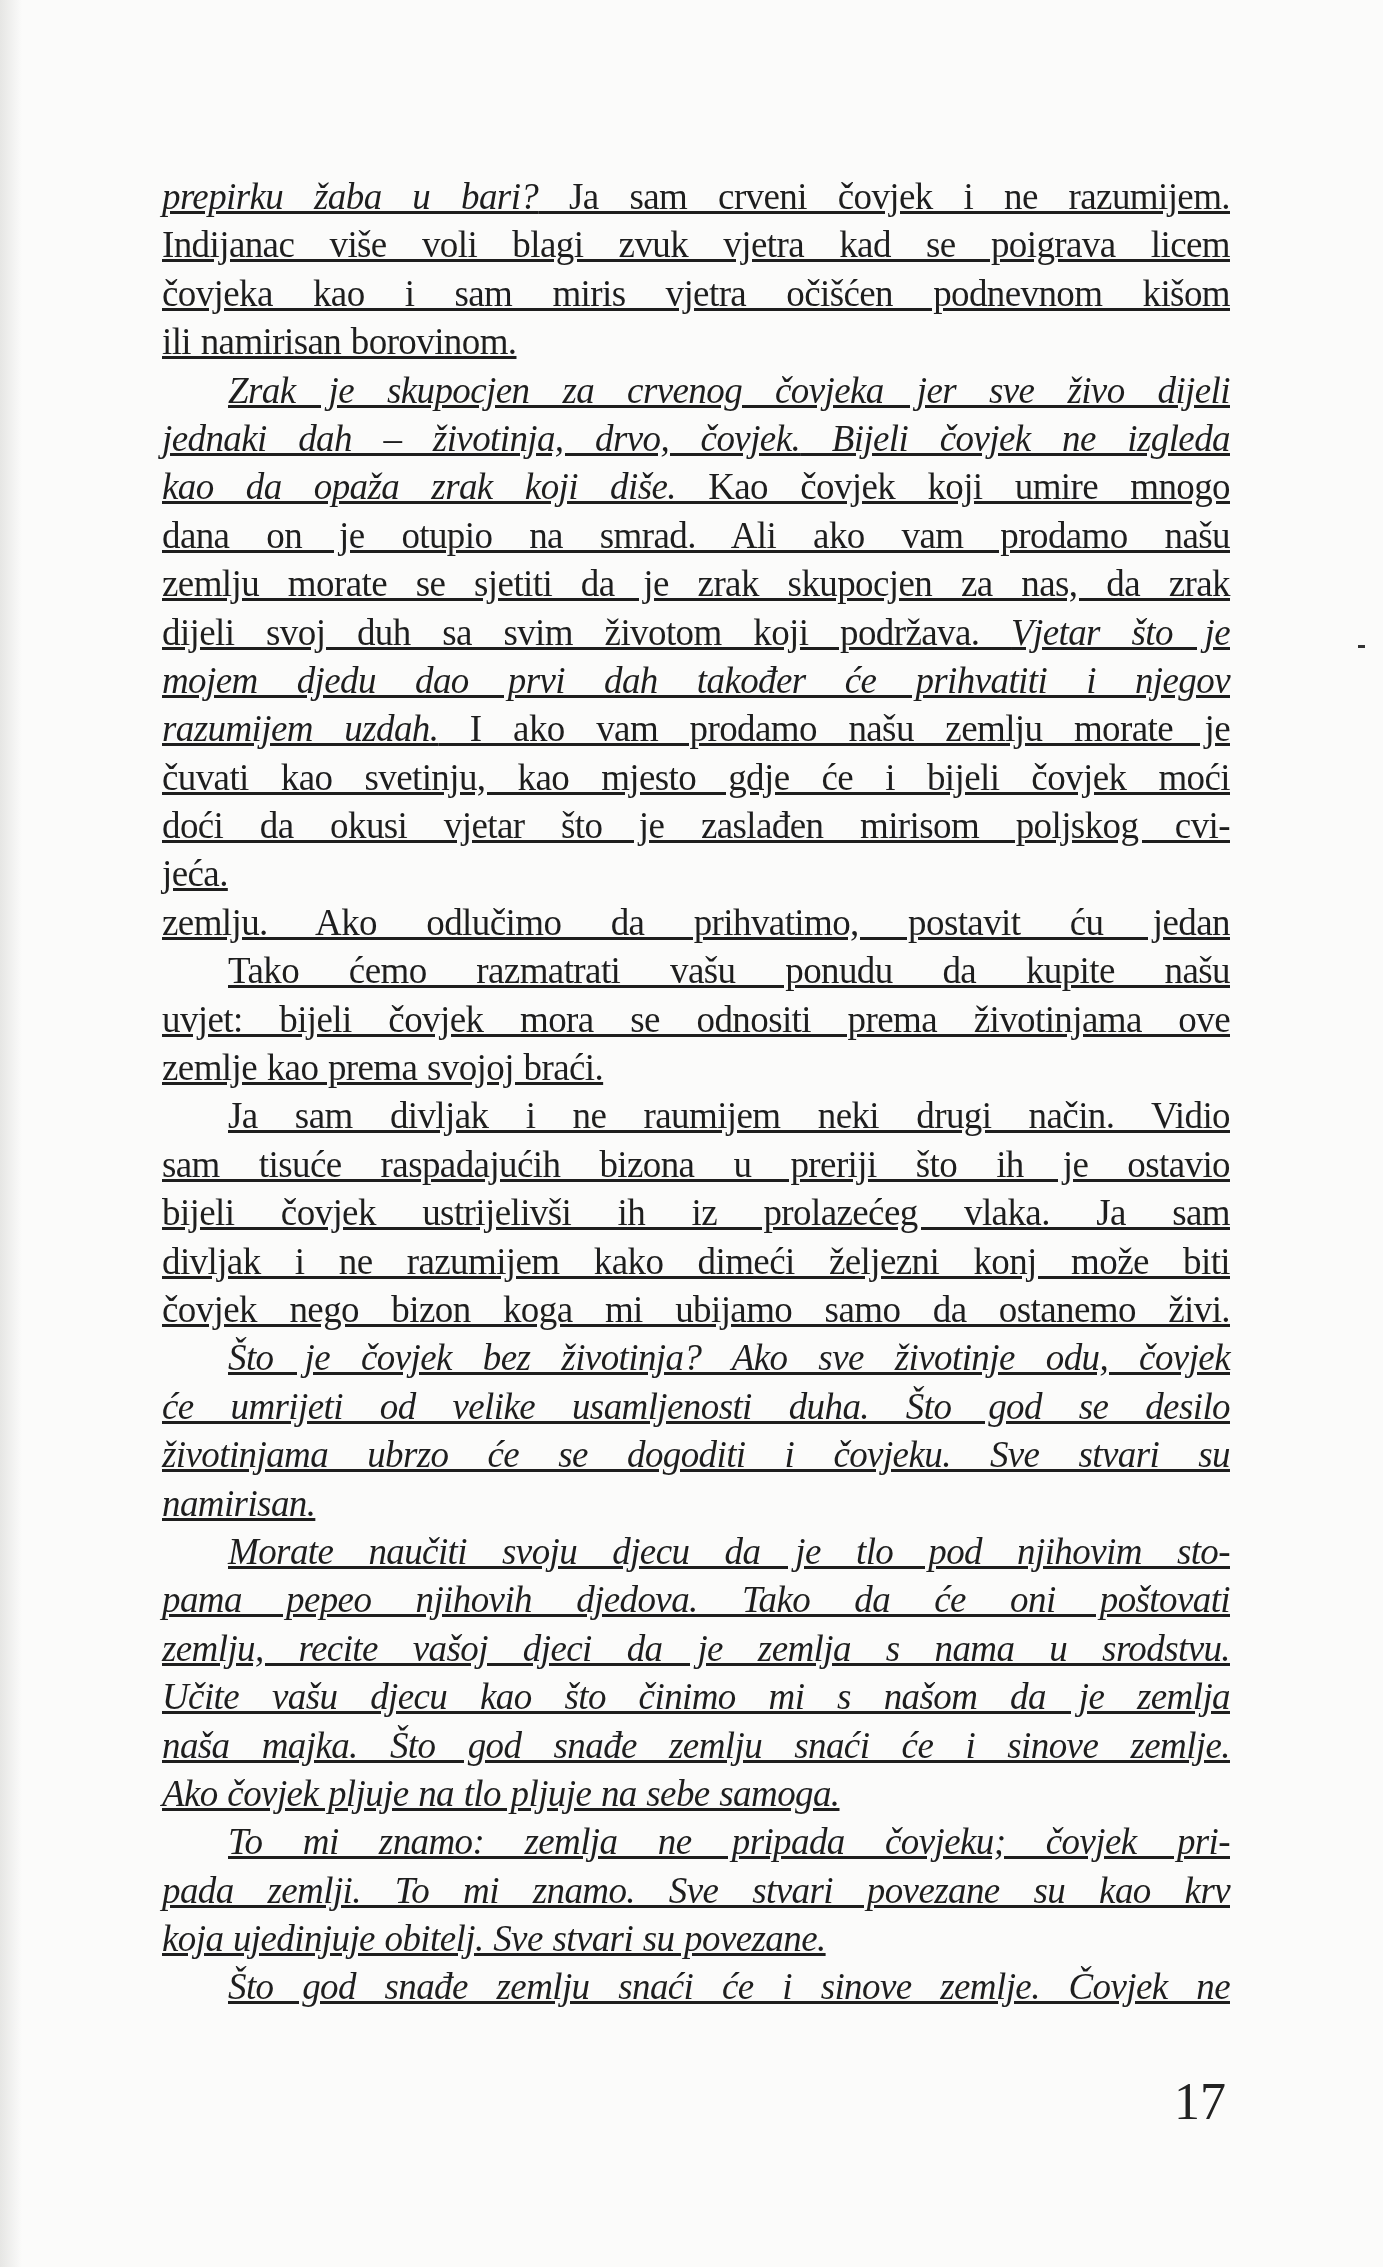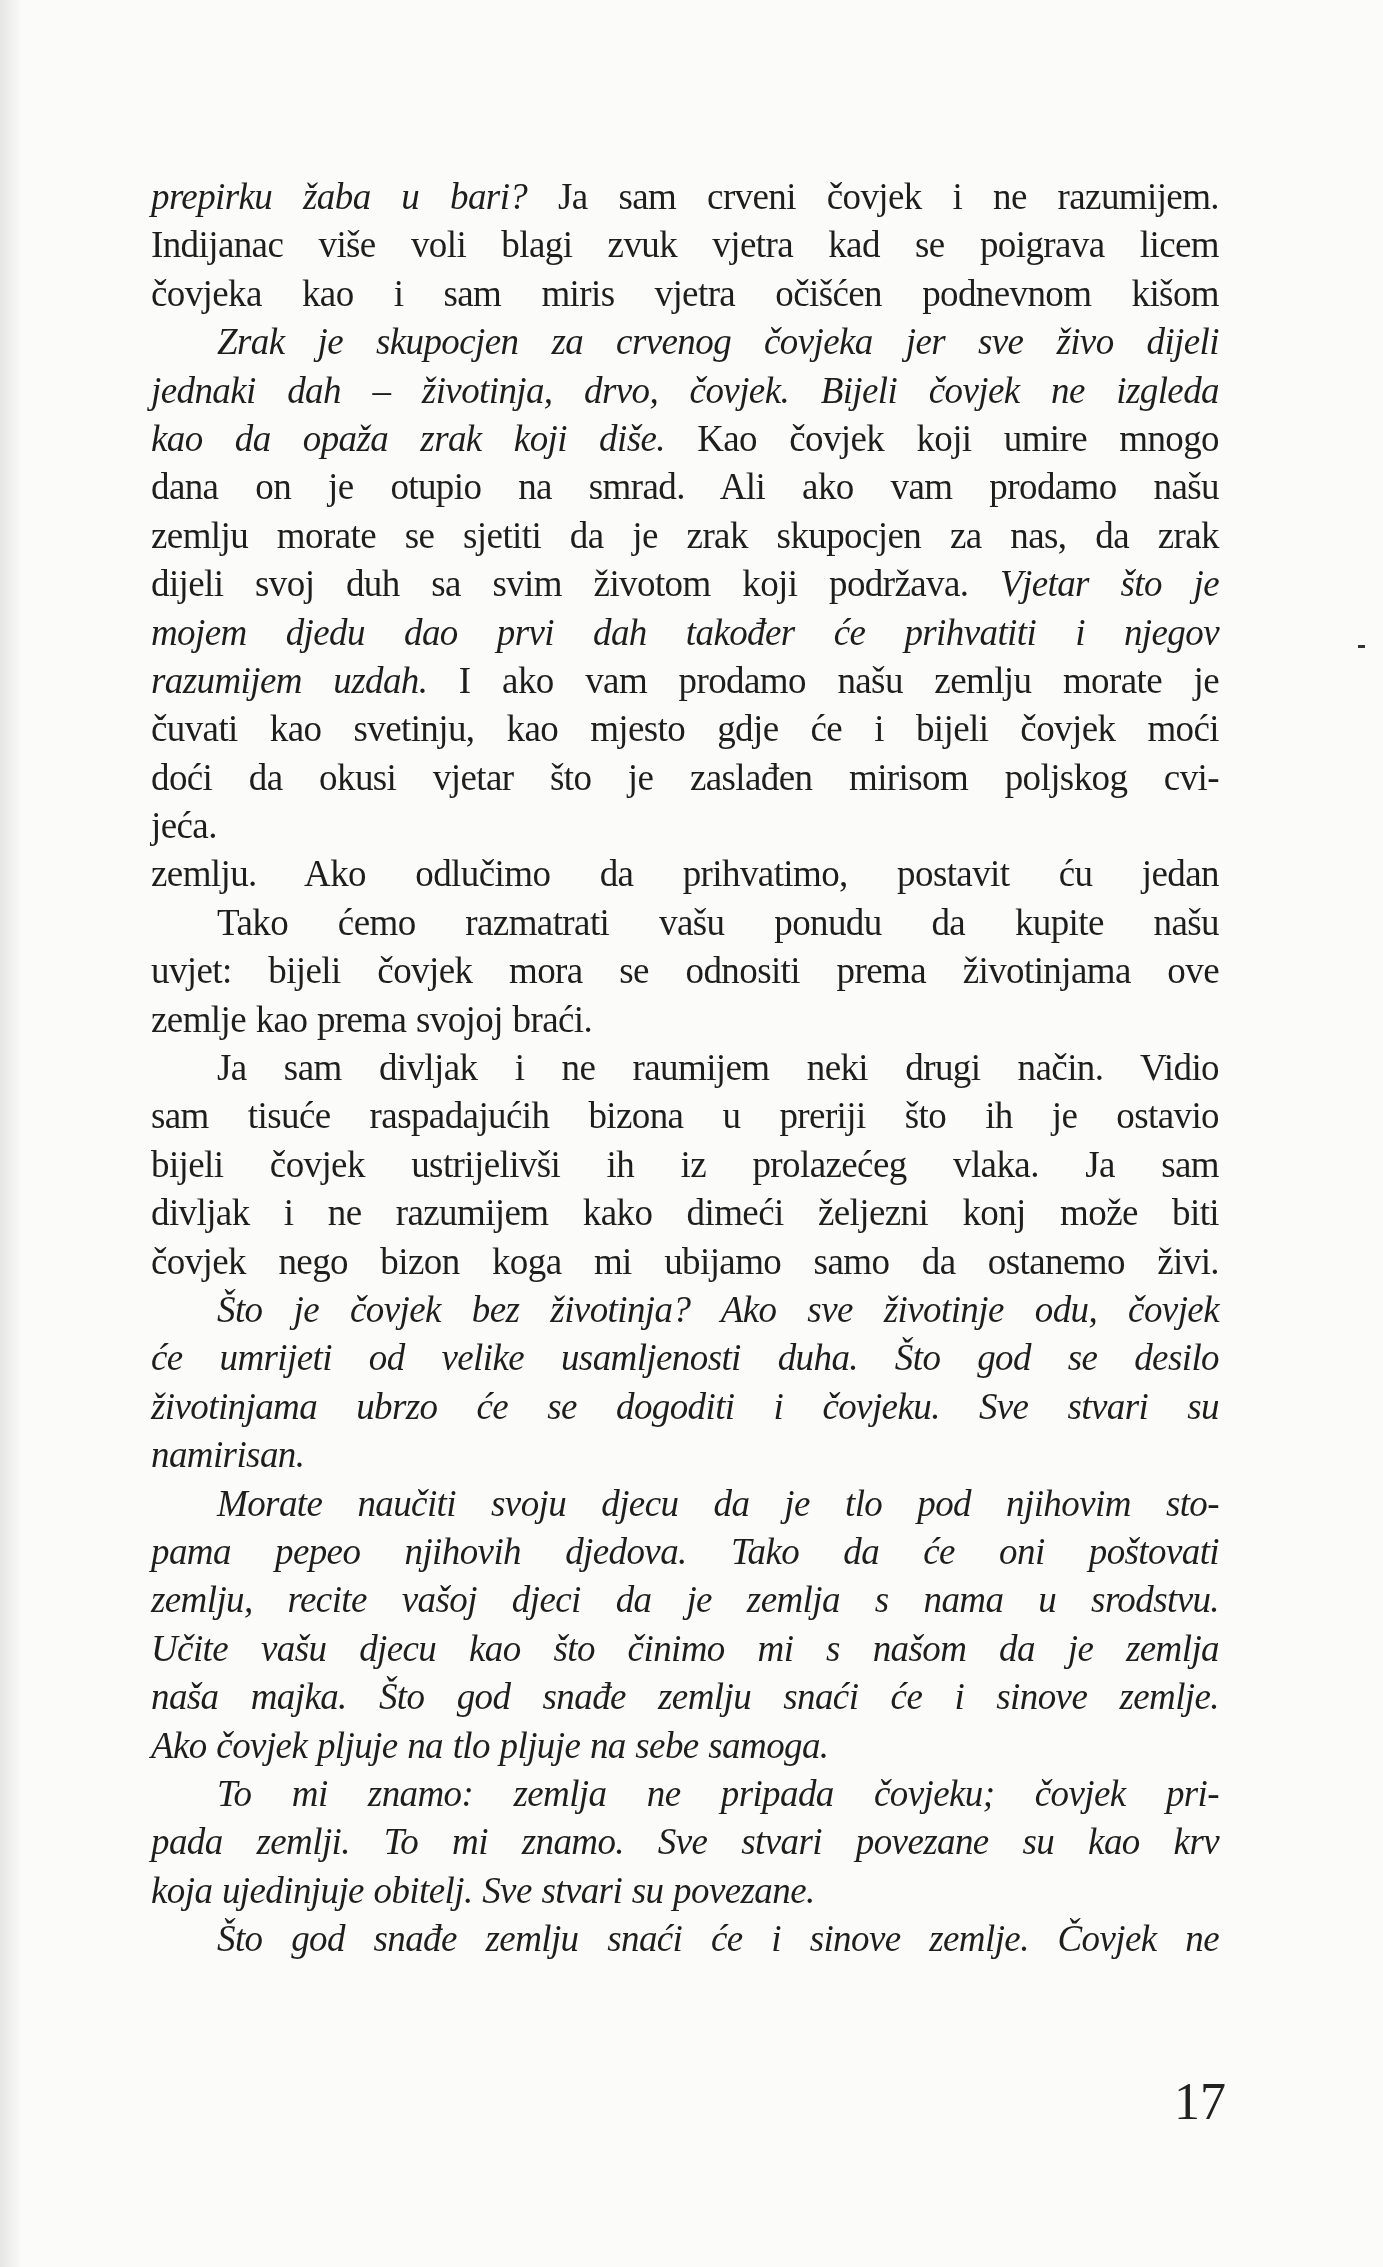--- a/index.html
+++ b/index.html
@@ -8,21 +8,21 @@
     background: #fbfbfa;
     position: relative; overflow: hidden;
     font-family: "Liberation Serif", "DejaVu Serif", serif;
     color: #1e1e1e;
   }
   .page-edge {
     position: absolute; left: 0; top: 0; width: 22px; height: 2267px;
     background: linear-gradient(to right, #e6e6e4, #fbfbfa);
   }
   .text-block {
-    position: absolute; left: 151px; top: 173px; width: 1068px;
+    position: absolute; left: 162px; top: 173px; width: 1068px; text-decoration: underline;
   }
   .line {
     height: 48.4px;
     line-height: 48.4px;
     font-size: 37px;
     white-space: nowrap;
     text-align: justify;
     text-align-last: justify;
     transform-origin: left center;
     letter-spacing: -0.6px;
@@ -42,20 +42,21 @@
 </style>
 </head>
 <body>
 
 <div class="page-edge"></div>
 
 <div class="text-block" id="text-block">
     <div class="line"><span class="i">prepirku žaba u bari?</span><span> Ja sam crveni čovjek i ne razumijem.</span></div>
     <div class="line"><span>Indijanac više voli blagi zvuk vjetra kad se poigrava licem</span></div>
     <div class="line"><span>čovjeka kao i sam miris vjetra očišćen podnevnom kišom</span></div>
+    <div class="line last"><span>ili namirisan borovinom.</span></div>
     <div class="line indent"><span class="i">Zrak je skupocjen za crvenog čovjeka jer sve živo dijeli</span></div>
     <div class="line"><span class="i">jednaki dah – životinja, drvo, čovjek.</span><span class="i"> Bijeli čovjek ne izgleda</span></div>
     <div class="line"><span class="i">kao da opaža zrak koji diše.</span><span> Kao čovjek koji umire mnogo</span></div>
     <div class="line"><span>dana on je otupio na smrad. Ali ako vam prodamo našu</span></div>
     <div class="line"><span>zemlju morate se sjetiti da je zrak skupocjen za nas, da zrak</span></div>
     <div class="line"><span>dijeli svoj duh sa svim životom koji podržava. </span><span class="i">Vjetar što je</span></div>
     <div class="line"><span class="i">mojem djedu dao prvi dah također će prihvatiti i njegov</span></div>
     <div class="line"><span class="i">razumijem uzdah.</span><span> I ako vam prodamo našu zemlju morate je</span></div>
     <div class="line"><span>čuvati kao svetinju, kao mjesto gdje će i bijeli čovjek moći</span></div>
     <div class="line"><span>doći da okusi vjetar što je zaslađen mirisom poljskog cvi-</span></div>

